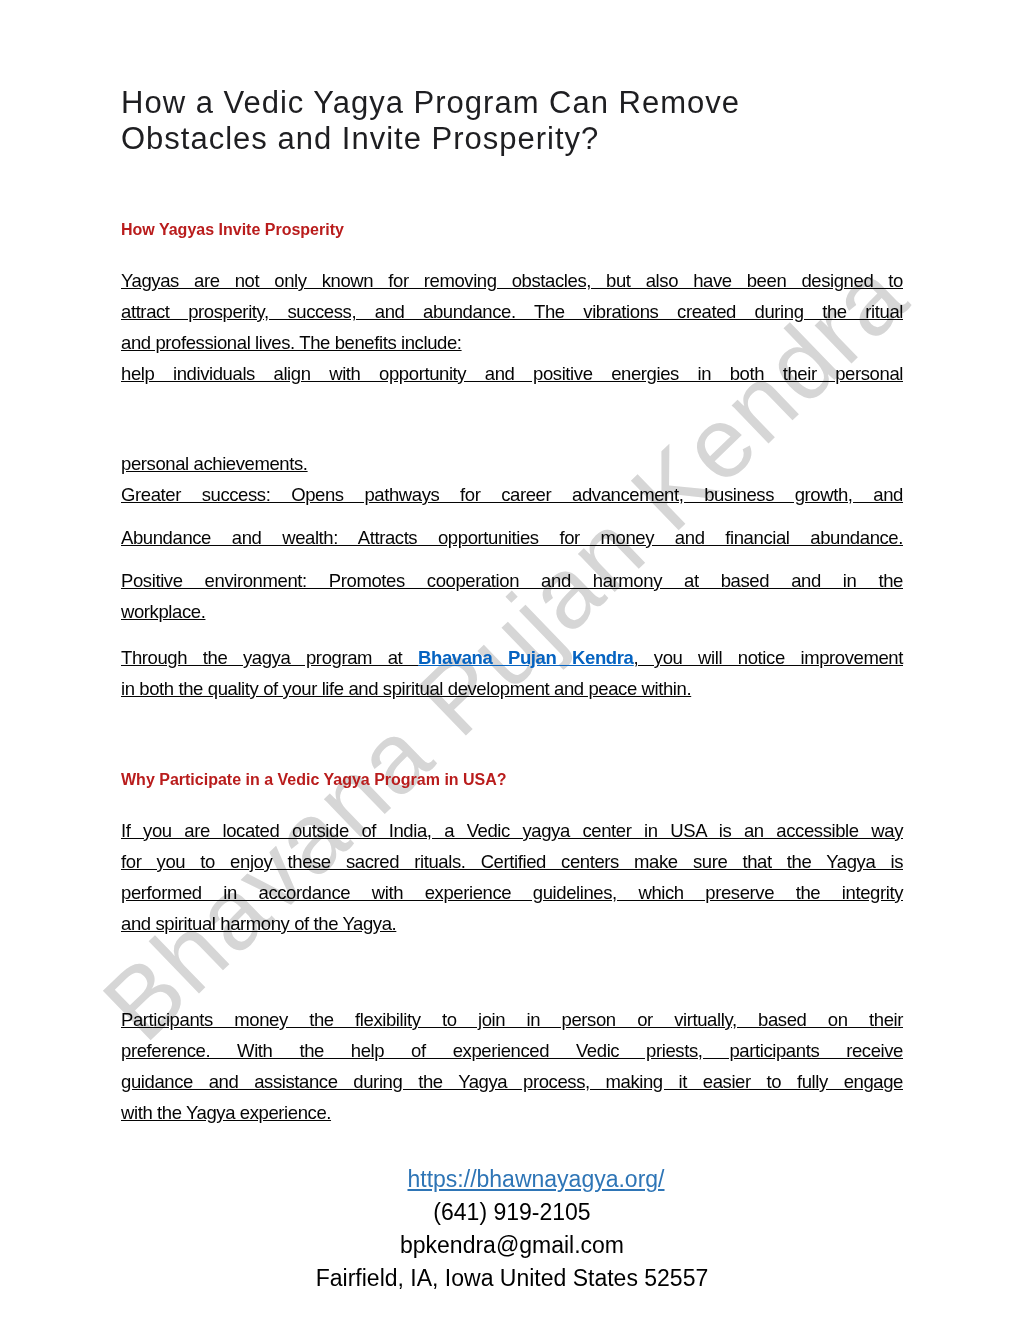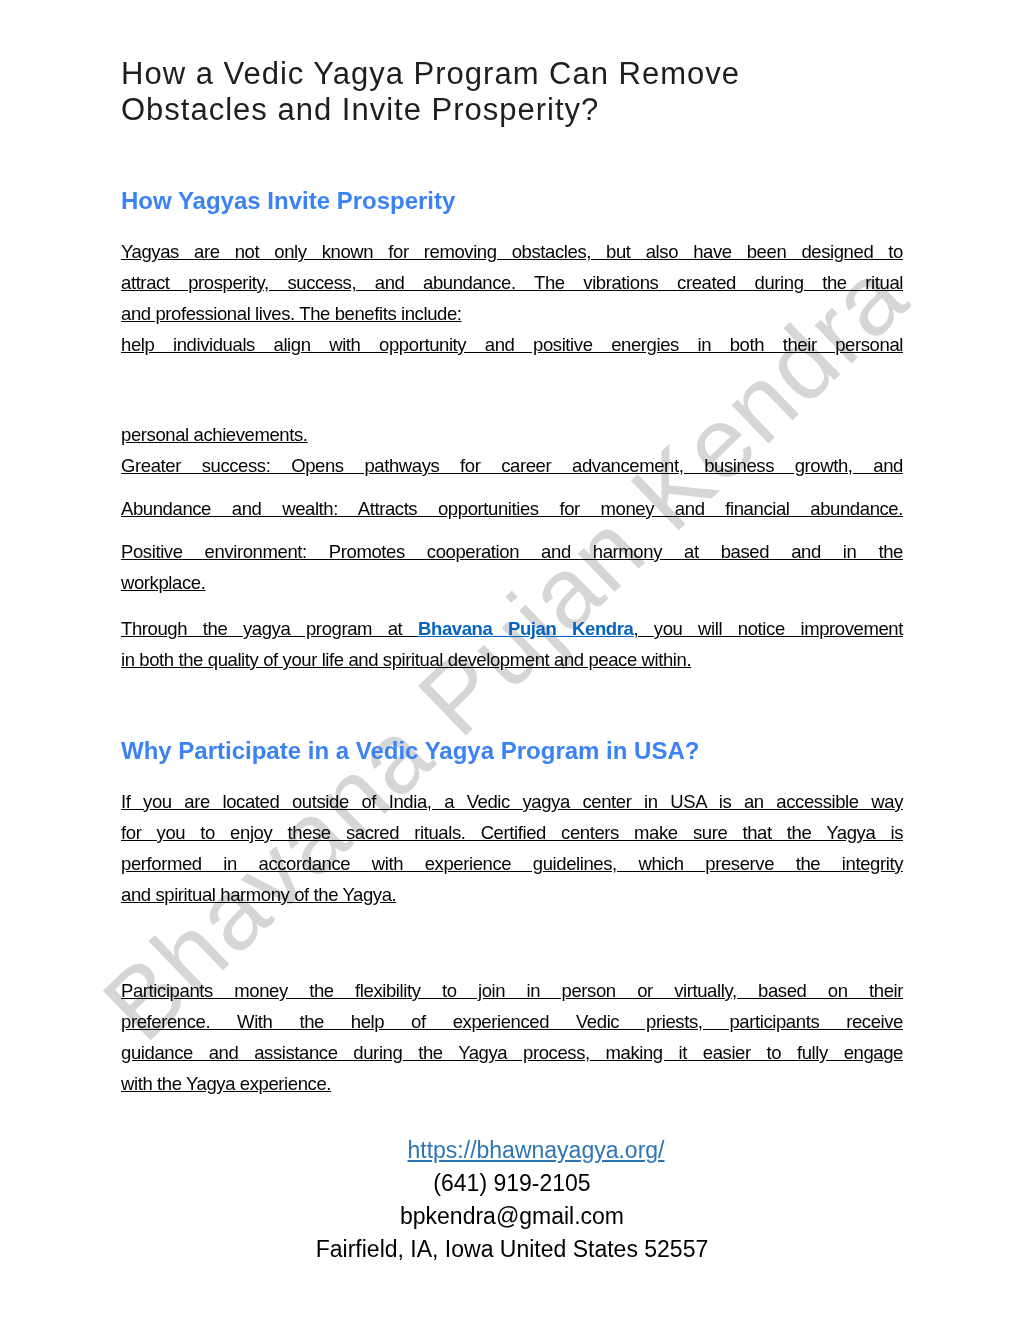--- a/index.html
+++ b/index.html
@@ -21,35 +21,35 @@
     font-size: 100px;
     letter-spacing: 2px;
     white-space: nowrap;
     color: var(--watermark-color, #d6d6d6);
     z-index: 0;
     user-select: none;
   }
   .content {
     position: relative;
     z-index: 1;
-    padding: 56px 121px 0 121px;
+    padding: 85px 121px 0 121px;
   }
   .title {
     font-size: 31px;
     line-height: 36px;
     font-weight: 400;
     letter-spacing: 1px;
     color: var(--title-color, #1e1e21);
     white-space: pre-line;
   }
   .h-sub {
-    font-size: 24px;
+    font-size: 16px;
     line-height: 29px;
     font-weight: 700;
-    color: #3b82f6;
+    color: #b91c1c;
   }
   .h1 { margin-top: 58px; margin-bottom: 21px; }
   .h2 { margin-top: 61px; margin-bottom: 21px; }
   .para {
     font-size: 18.5px;
     letter-spacing: -0.4px;
     line-height: 31px;
     color: #050505;
     margin-bottom: 12px;
   }

